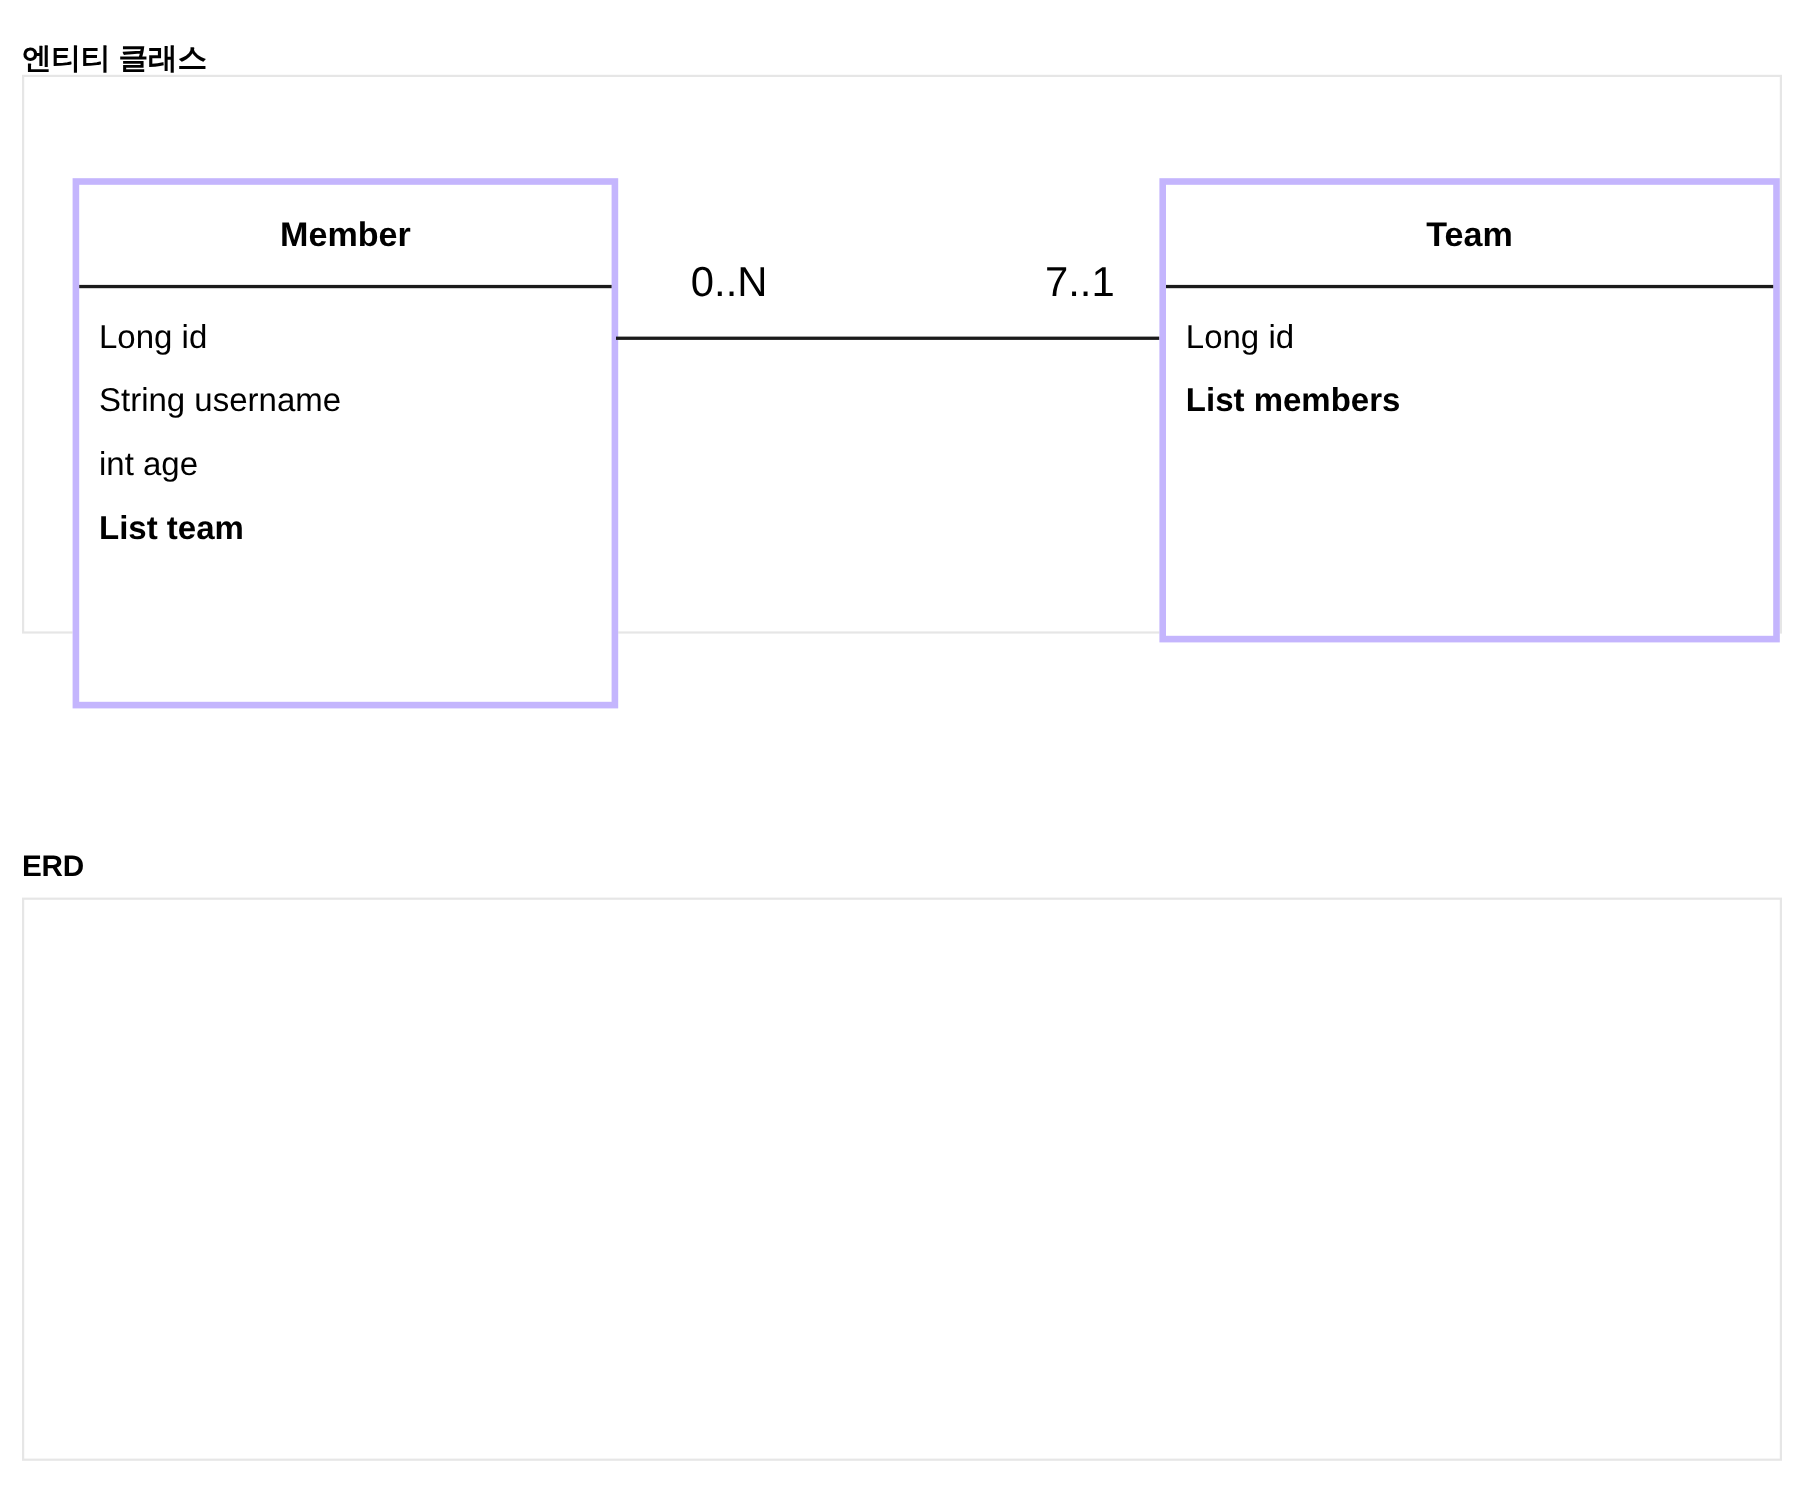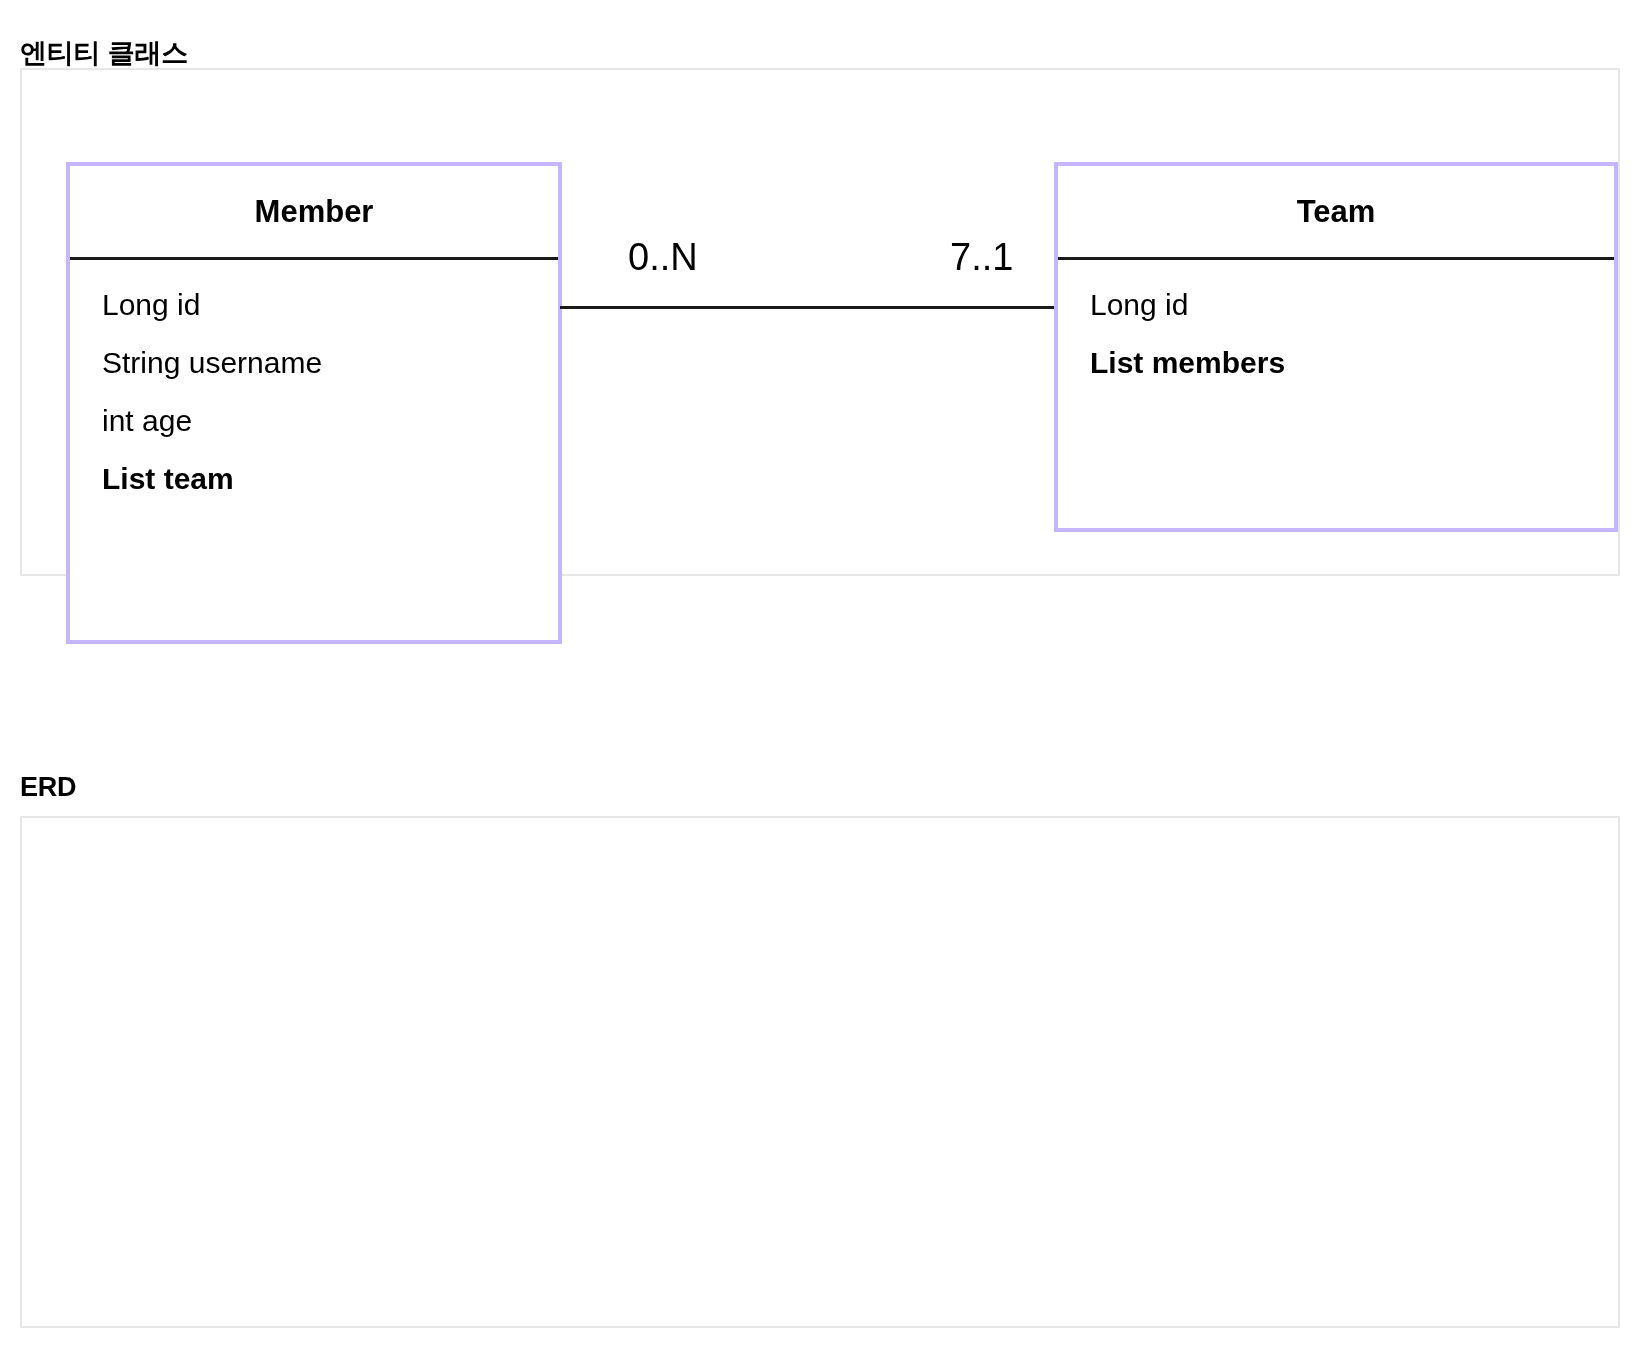--- a/index.html
+++ b/index.html
@@ -36,48 +36,48 @@
     border: 2px solid #e6e6e6;
     background: #ffffff;
     box-sizing: border-box;
   }
   #panel-entity { left: 20px; top: 68px;  width: 1600px; height: 508px; }
   #panel-erd    { left: 20px; top: 816px; width: 1600px; height: 512px; }
 
   
   .uml-box {
     position: absolute;
-    border: 4px solid #c4b5fd;
+    border: 6px solid #c4b5fd;
     background: #ffffff;
     box-sizing: border-box;
   }
   .uml-title {
     height: 94px;
     border-bottom: 3px solid #1a1a1a;
     display: flex;
     align-items: center;
     justify-content: center;
     font-weight: bold;
     font-size: 31px;
     box-sizing: border-box;
   }
   .uml-attrs {
-    padding: 16px 0 0 32px;
+    padding: 16px 0 0 18px;
     box-sizing: border-box;
   }
   .uml-attr {
     font-size: 30px;
     line-height: 1;
     padding: 14px 0 14px 0;
     white-space: nowrap;
   }
   .uml-attr.bold { font-weight: bold; }
 
   #uml-member { left: 44px;   top: 92px; width: 496px; height: 482px; }
-  #uml-team   { left: 1032px; top: 92px; width: 564px; height: 370px; }
+  #uml-team   { left: 1032px; top: 92px; width: 564px; height: 422px; }
 
   
   .uml-line {
     position: absolute;
     background: #1a1a1a;
   }
   #uml-assoc-line {
     left: 538px;
     top: 236px;
     width: 496px;

